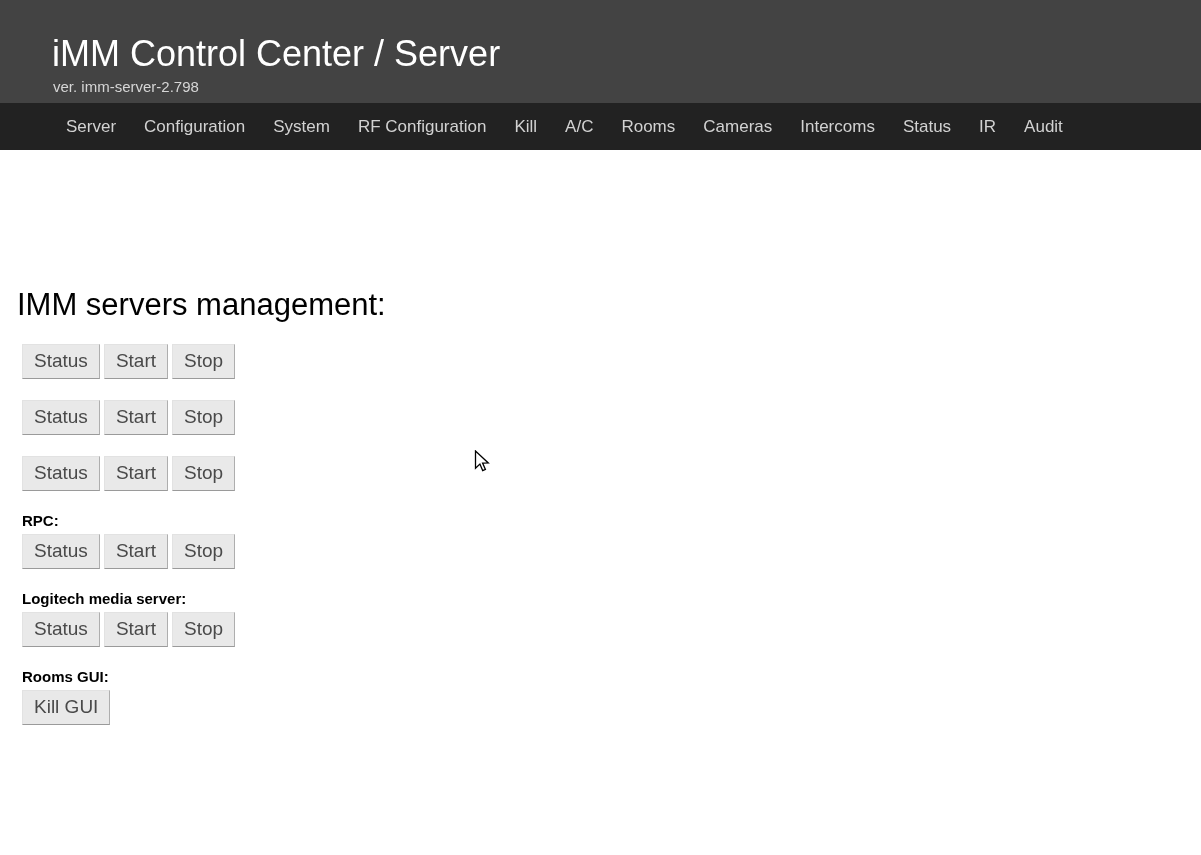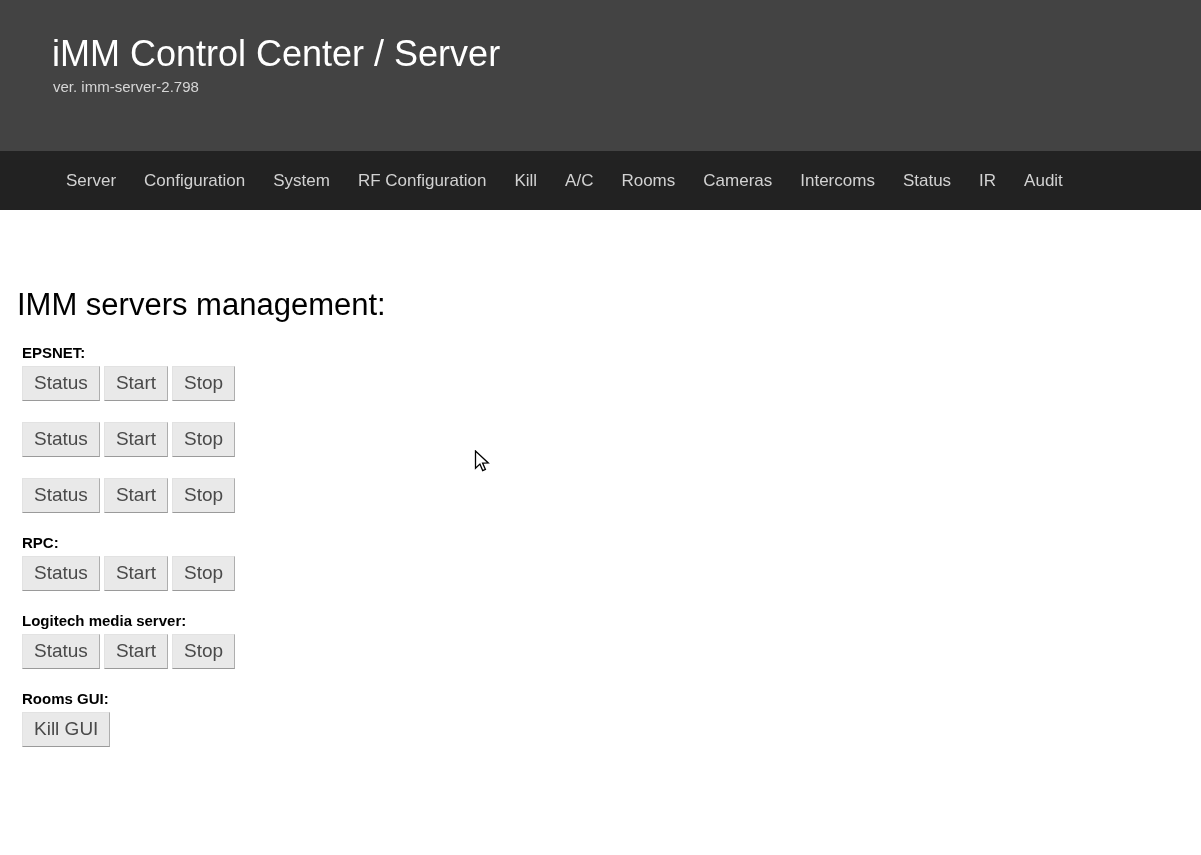--- a/index.html
+++ b/index.html
@@ -13,21 +13,21 @@
     width: 1201px;
     height: 855px;
     overflow: hidden;
     font-family: "Liberation Sans", sans-serif;
     position: relative;
   }
 
   
   #app-header {
     background: #434343;
-    height: 151px;
+    height: 103px;
     padding: 0;
     position: relative;
   }
   #app-title {
     position: absolute;
     left: 52px;
     top: 32px;
     color: #ffffff;
     font-size: 36px;
     font-weight: normal;
@@ -43,21 +43,21 @@
     color: #d6d6d6;
     font-size: 15px;
     line-height: 18px;
     margin: 0;
     white-space: nowrap;
   }
 
   
   #main-nav {
     background: #222222;
-    height: 59px;
+    height: 47px;
     display: flex;
     align-items: center;
     padding-left: 52px;
   }
   .nav-item {
     color: #d2d2d2;
     font-size: 17px;
     line-height: 20px;
     padding: 6px 12px;
     margin: 0 2px;
@@ -161,21 +161,20 @@
     <a class="nav-item">Intercoms</a>
     <a class="nav-item">Status</a>
     <a class="nav-item">IR</a>
     <a class="nav-item">Audit</a>
   </nav>
 
 <div id="content">
   <h2 id="page-title">IMM servers management:</h2>
   <div id="service-list">
       <div class="service-group">
-        <div class="service-label">EPSNET:</div>
         <div class="button-row">
           <button class="svc-button">Status</button>
           <button class="svc-button">Start</button>
           <button class="svc-button">Stop</button>
         </div>
       </div>
       <div class="service-group">
         <div class="button-row">
           <button class="svc-button">Status</button>
           <button class="svc-button">Start</button>

